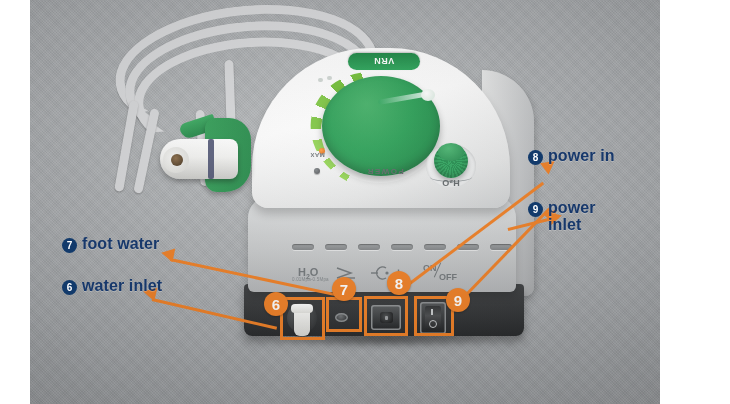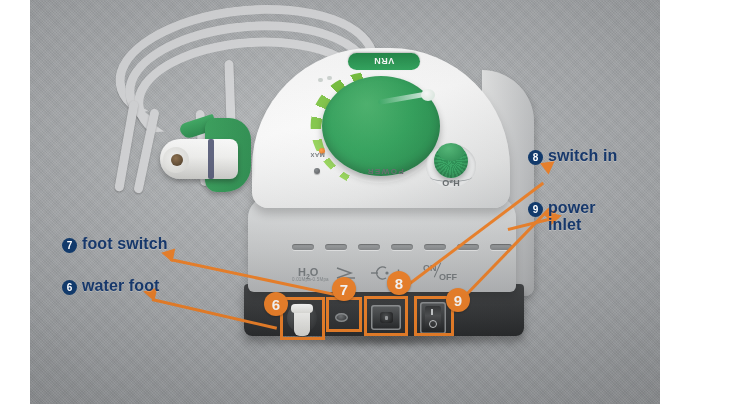--- a/index.html
+++ b/index.html
@@ -314,31 +314,31 @@
 
     <div class="obullet" id="ob6">6</div>
     <div class="obullet" id="ob7">7</div>
     <div class="obullet" id="ob8">8</div>
     <div class="obullet" id="ob9">9</div>
 
   </div>
 
   <div class="callout" id="c7">
     <div class="cnum">7</div>
-    <div class="ctext">foot switch</div>
+    <div class="ctext">foot water</div>
   </div>
 
   <div class="callout" id="c6">
     <div class="cnum">6</div>
-    <div class="ctext">water foot</div>
+    <div class="ctext">water inlet</div>
   </div>
 
   <div class="callout" id="c8">
     <div class="cnum">8</div>
-    <div class="ctext">switch in</div>
+    <div class="ctext">power in</div>
   </div>
 
   <div class="callout" id="c9">
     <div class="cnum">9</div>
     <div class="ctext">
       <div>power</div>
       <div>inlet</div>
     </div>
   </div>
 

